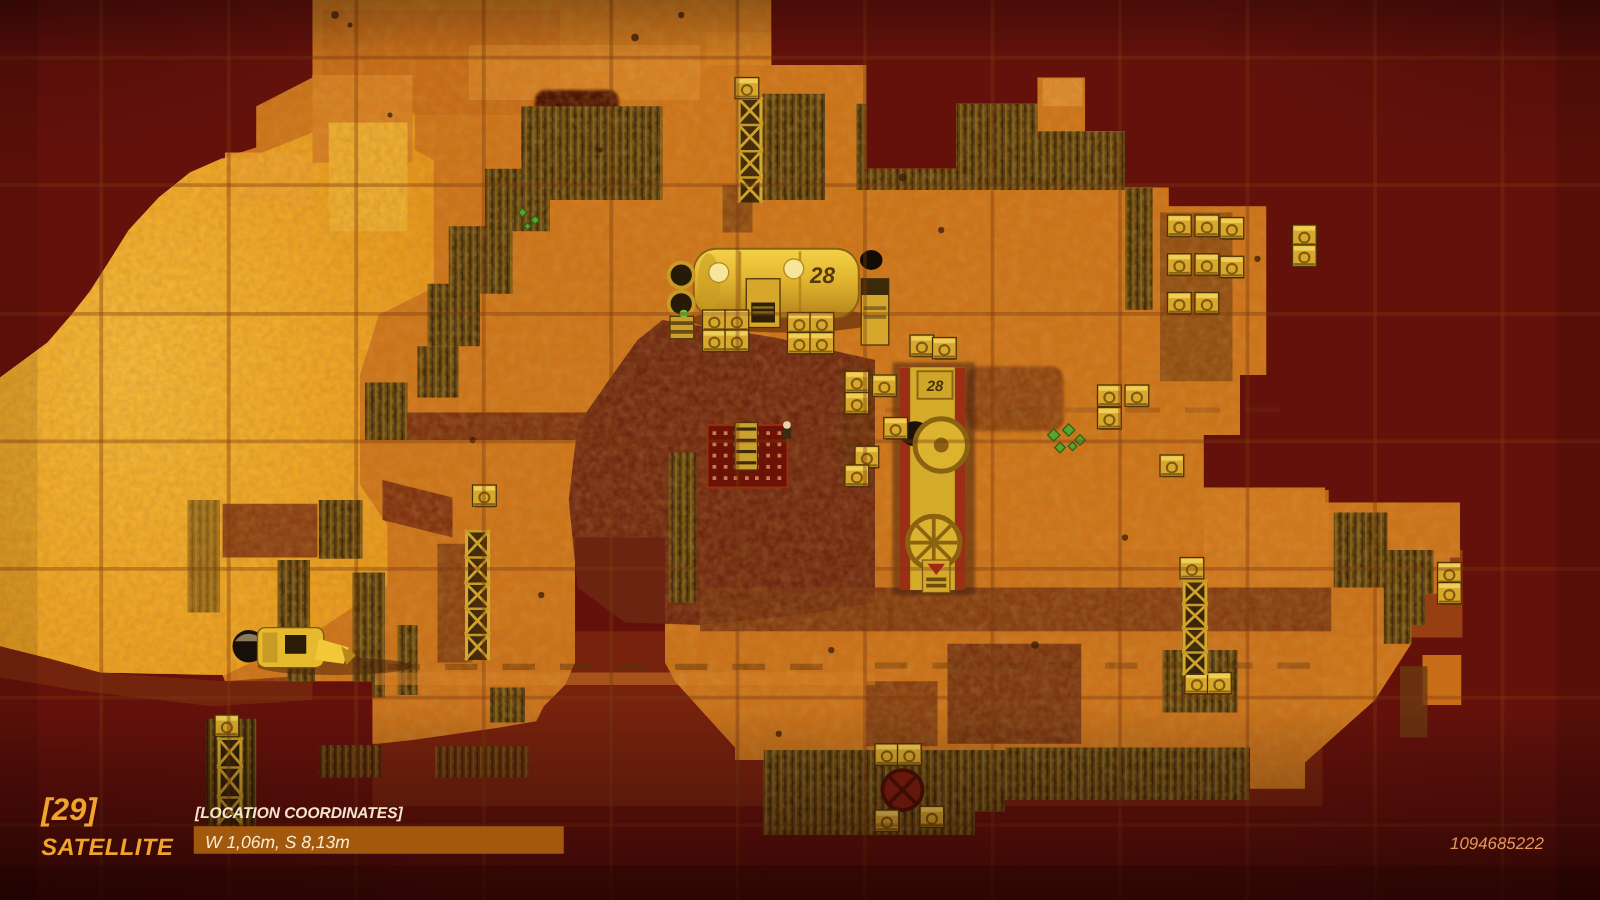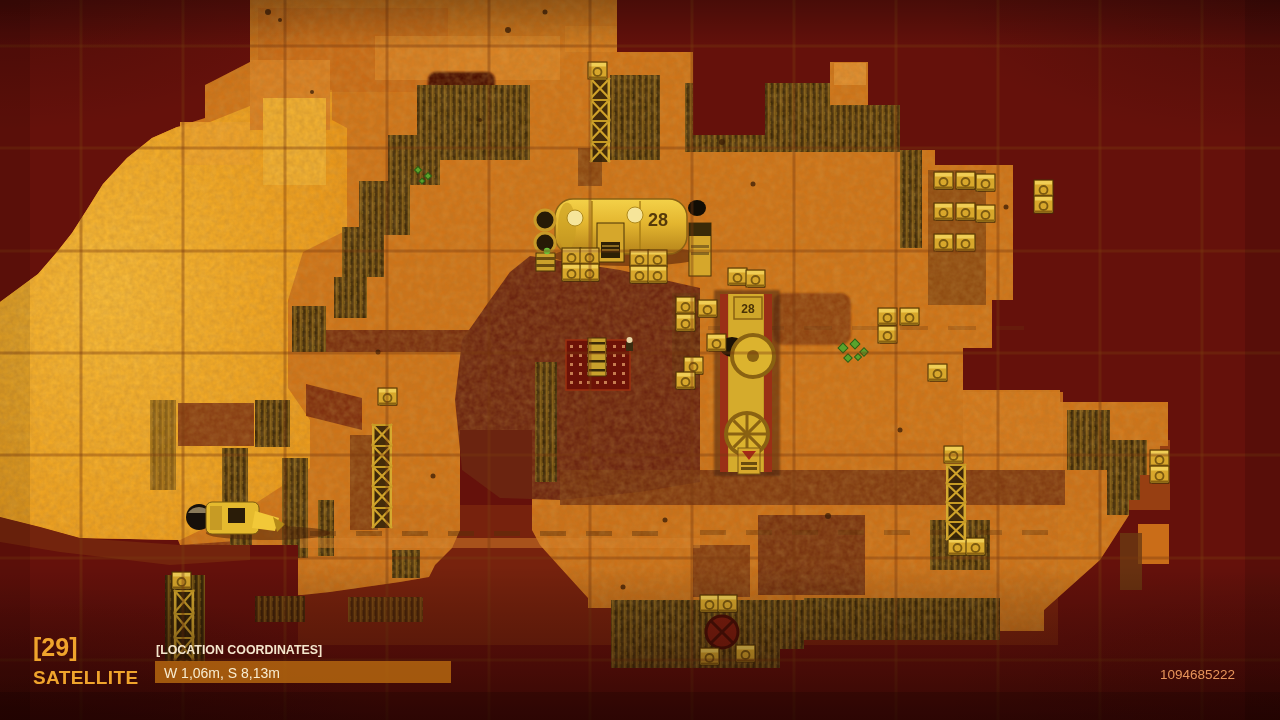--- a/index.html
+++ b/index.html
@@ -1,14 +1,14 @@
 <!DOCTYPE html>
 <html><head><meta charset="utf-8"><style>
 html,body{margin:0;padding:0;background:#000;}
-#s{position:relative;width:1280px;height:720px;overflow:hidden;}
+#s{position:relative;width:1280px;height:720px;overflow:hidden;font-style:italic;}
 </style></head><body>
 <div id="s"><svg width="1280" height="720" viewBox="0 0 1280 720">
 <defs>
 <pattern id="cliff" width="6" height="9" patternUnits="userSpaceOnUse">
   <rect width="6" height="9" fill="#553a0c"></rect>
   <rect x="0" width="1.6" height="9" fill="#7d5a15"></rect>
   <rect x="3.2" width="1.4" height="9" fill="#2e1f06"></rect>
   <rect x="1.6" y="4" width="1.6" height="3" fill="#6e5013"></rect>
 </pattern>
 <radialGradient id="sandg" cx="0.3" cy="0.45" r="0.75">

